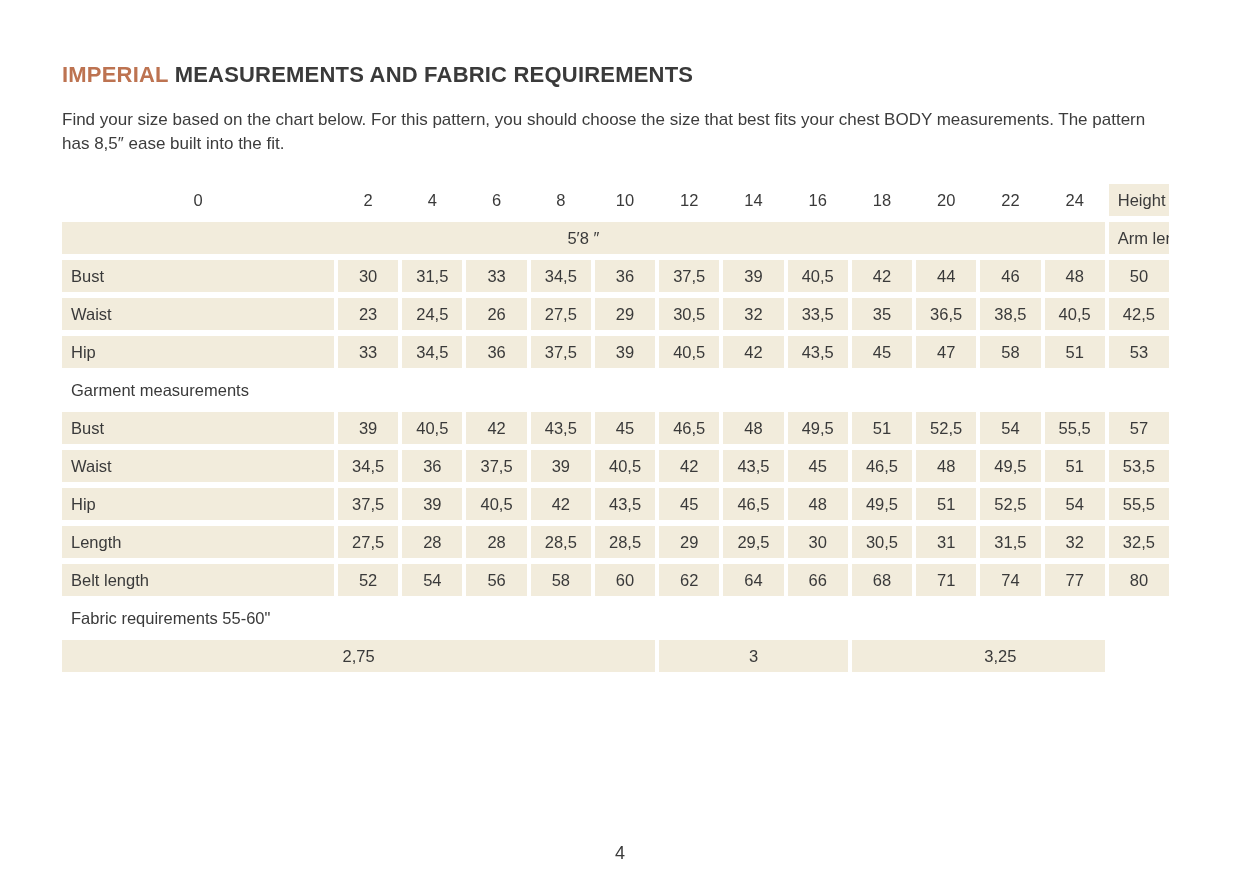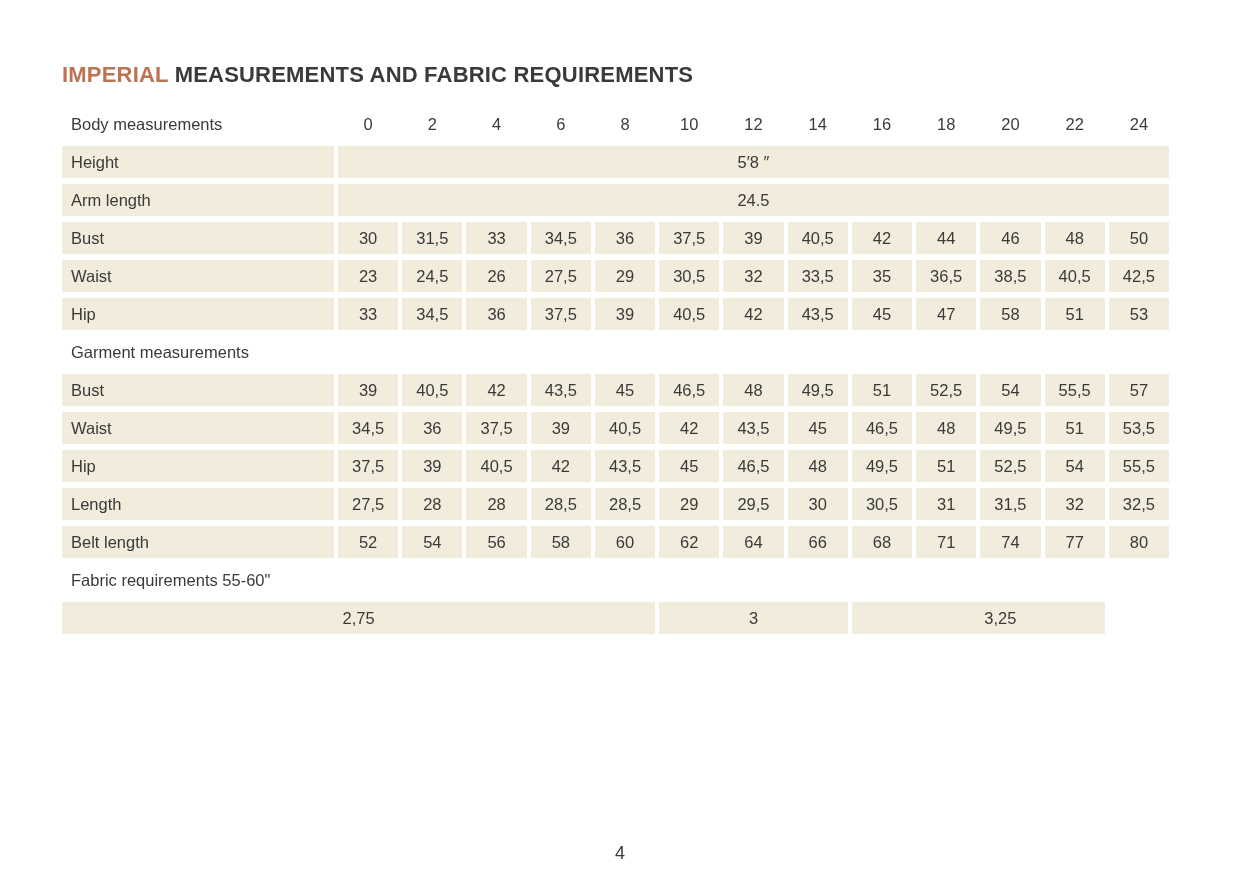--- a/index.html
+++ b/index.html
@@ -30,39 +30,38 @@
   .cell.label-cell { justify-content:flex-start; padding-left:9px; }
   .cell.span13 { grid-column:span 13; }
   .cell.full { grid-column:1 / -1; }
   .page-number { position:absolute; top:843px; left:0; width:1240px; text-align:center; font-size:18px; color:#3a3a3a; }
 </style>
 </head>
 <body>
 
 <div class="content">
   <div class="title"><span class="accent">IMPERIAL</span><span> MEASUREMENTS AND FABRIC REQUIREMENTS</span></div>
+  <div class="intro">Find your size based on the chart below. For this pattern, you should choose the size that best fits your chest BODY measurements.  The pattern has 8,5″ ease built into the fit.</div>
   <div class="grid">
-      <div class="cell plain label-cell">Body measurements</div>
       <div class="cell plain">0</div>
       <div class="cell plain">2</div>
       <div class="cell plain">4</div>
       <div class="cell plain">6</div>
       <div class="cell plain">8</div>
       <div class="cell plain">10</div>
       <div class="cell plain">12</div>
       <div class="cell plain">14</div>
       <div class="cell plain">16</div>
       <div class="cell plain">18</div>
       <div class="cell plain">20</div>
       <div class="cell plain">22</div>
       <div class="cell plain">24</div>
       <div class="cell label-cell">Height</div>
       <div class="cell span13">5′8 ″</div>
       <div class="cell label-cell">Arm length</div>
-      <div class="cell span13">24.5</div>
       <div class="cell label-cell">Bust</div>
       <div class="cell ">30</div>
       <div class="cell ">31,5</div>
       <div class="cell ">33</div>
       <div class="cell ">34,5</div>
       <div class="cell ">36</div>
       <div class="cell ">37,5</div>
       <div class="cell ">39</div>
       <div class="cell ">40,5</div>
       <div class="cell ">42</div>

